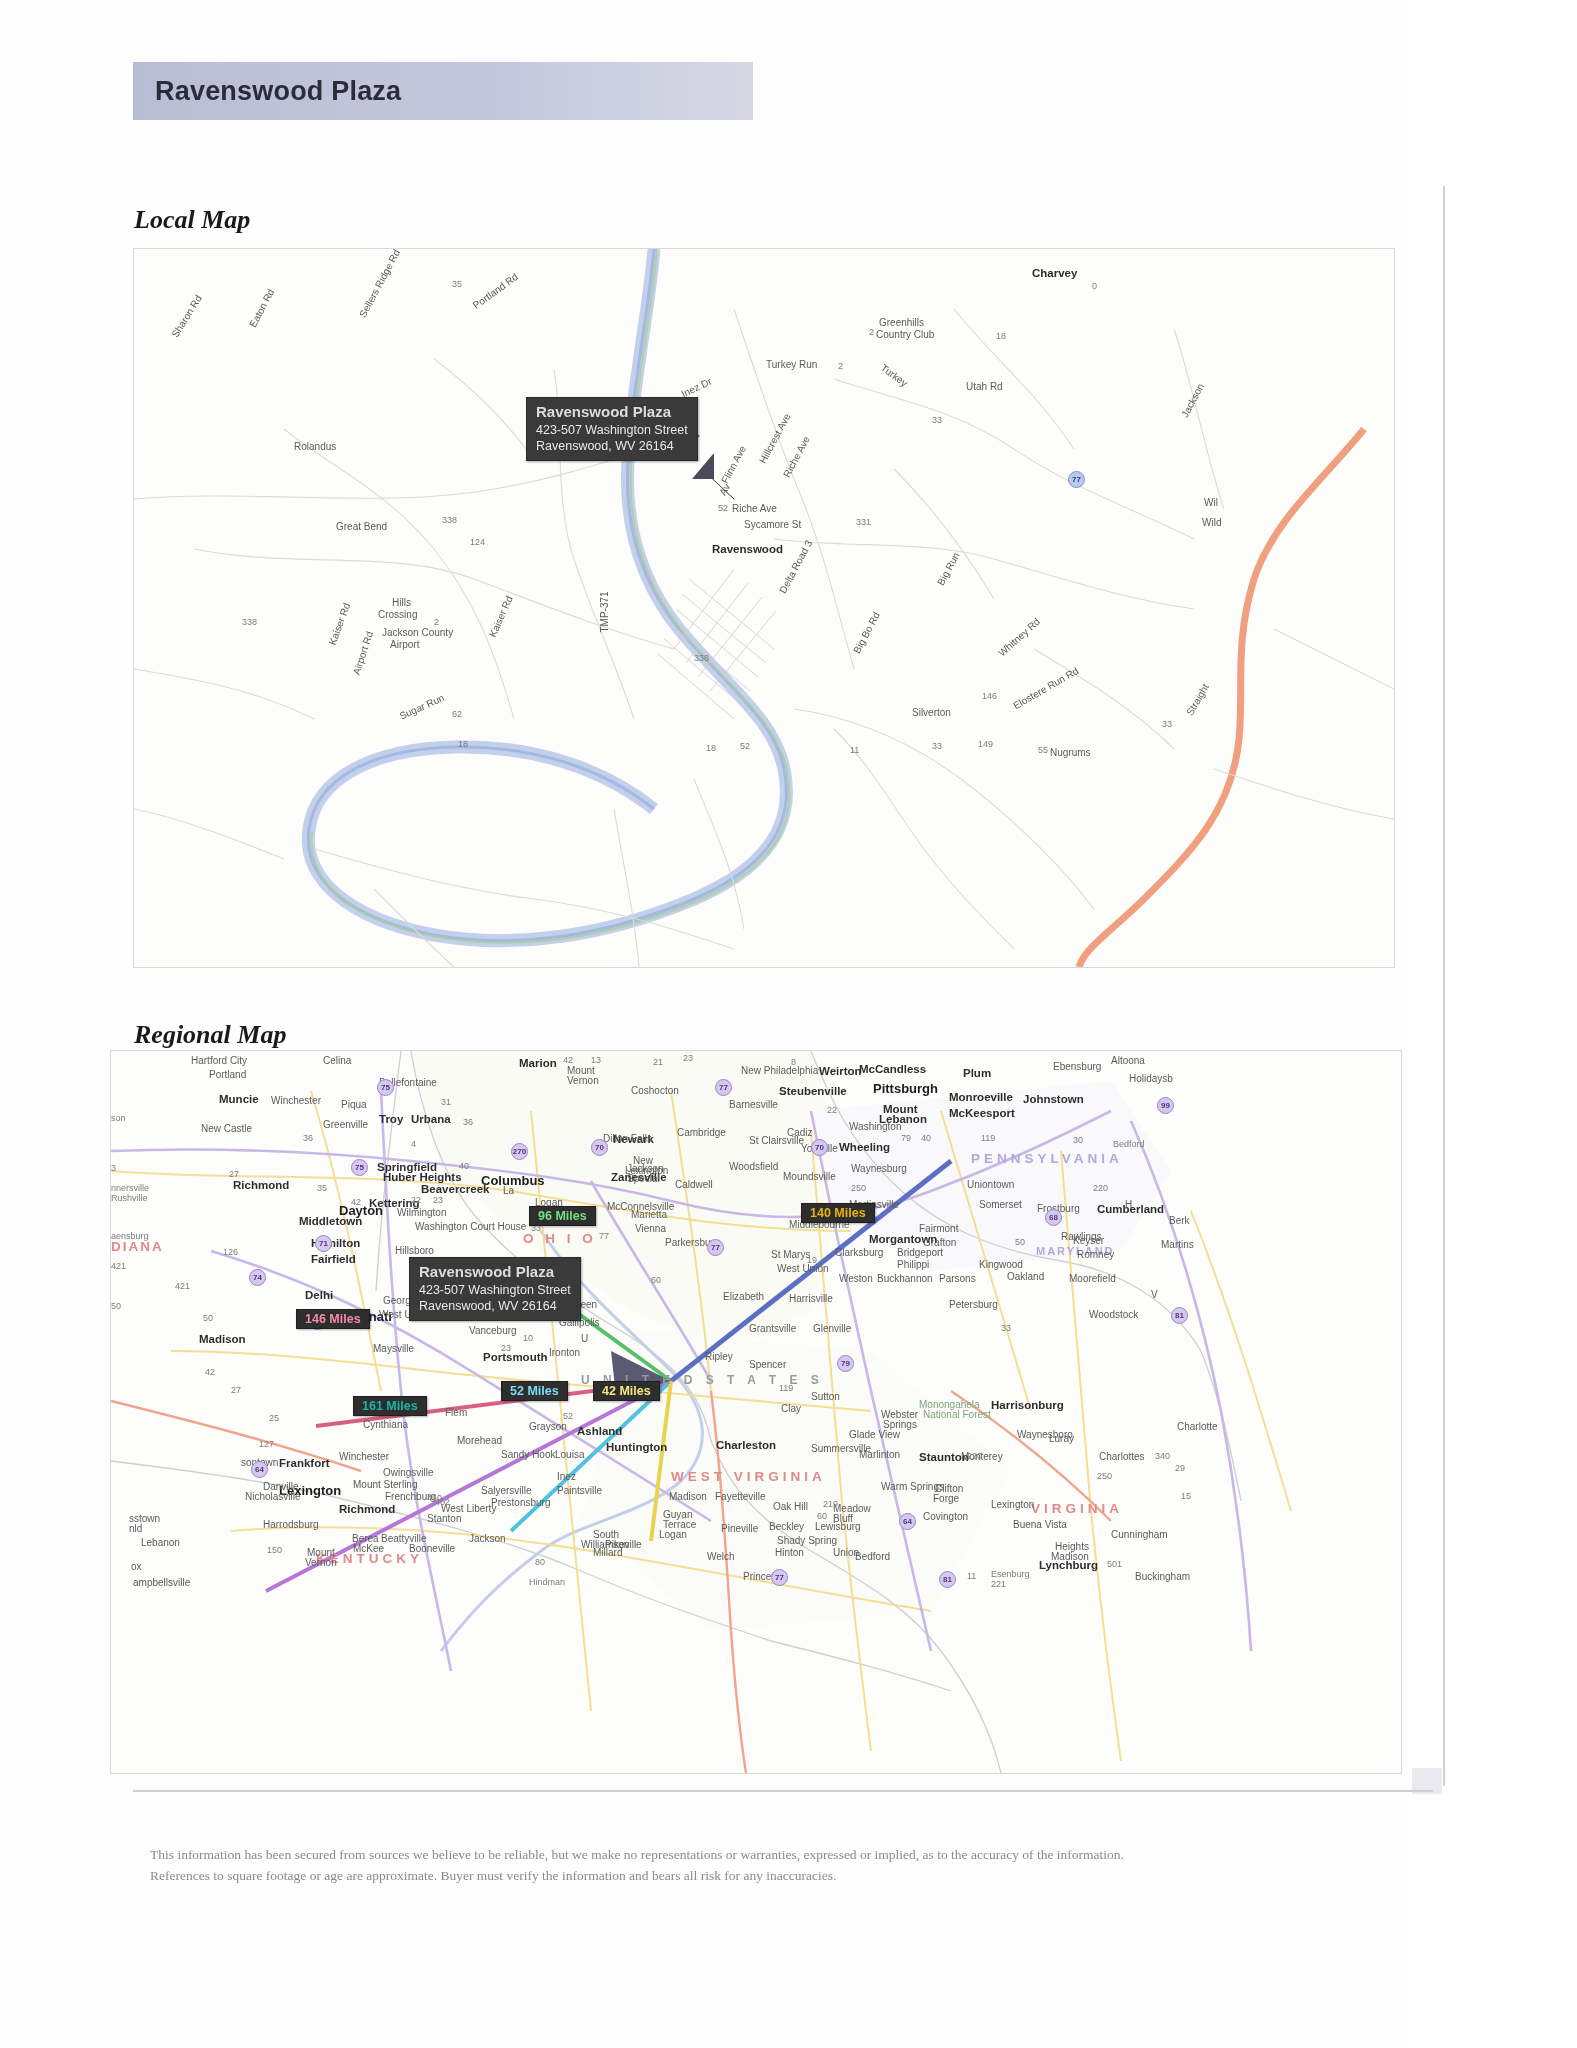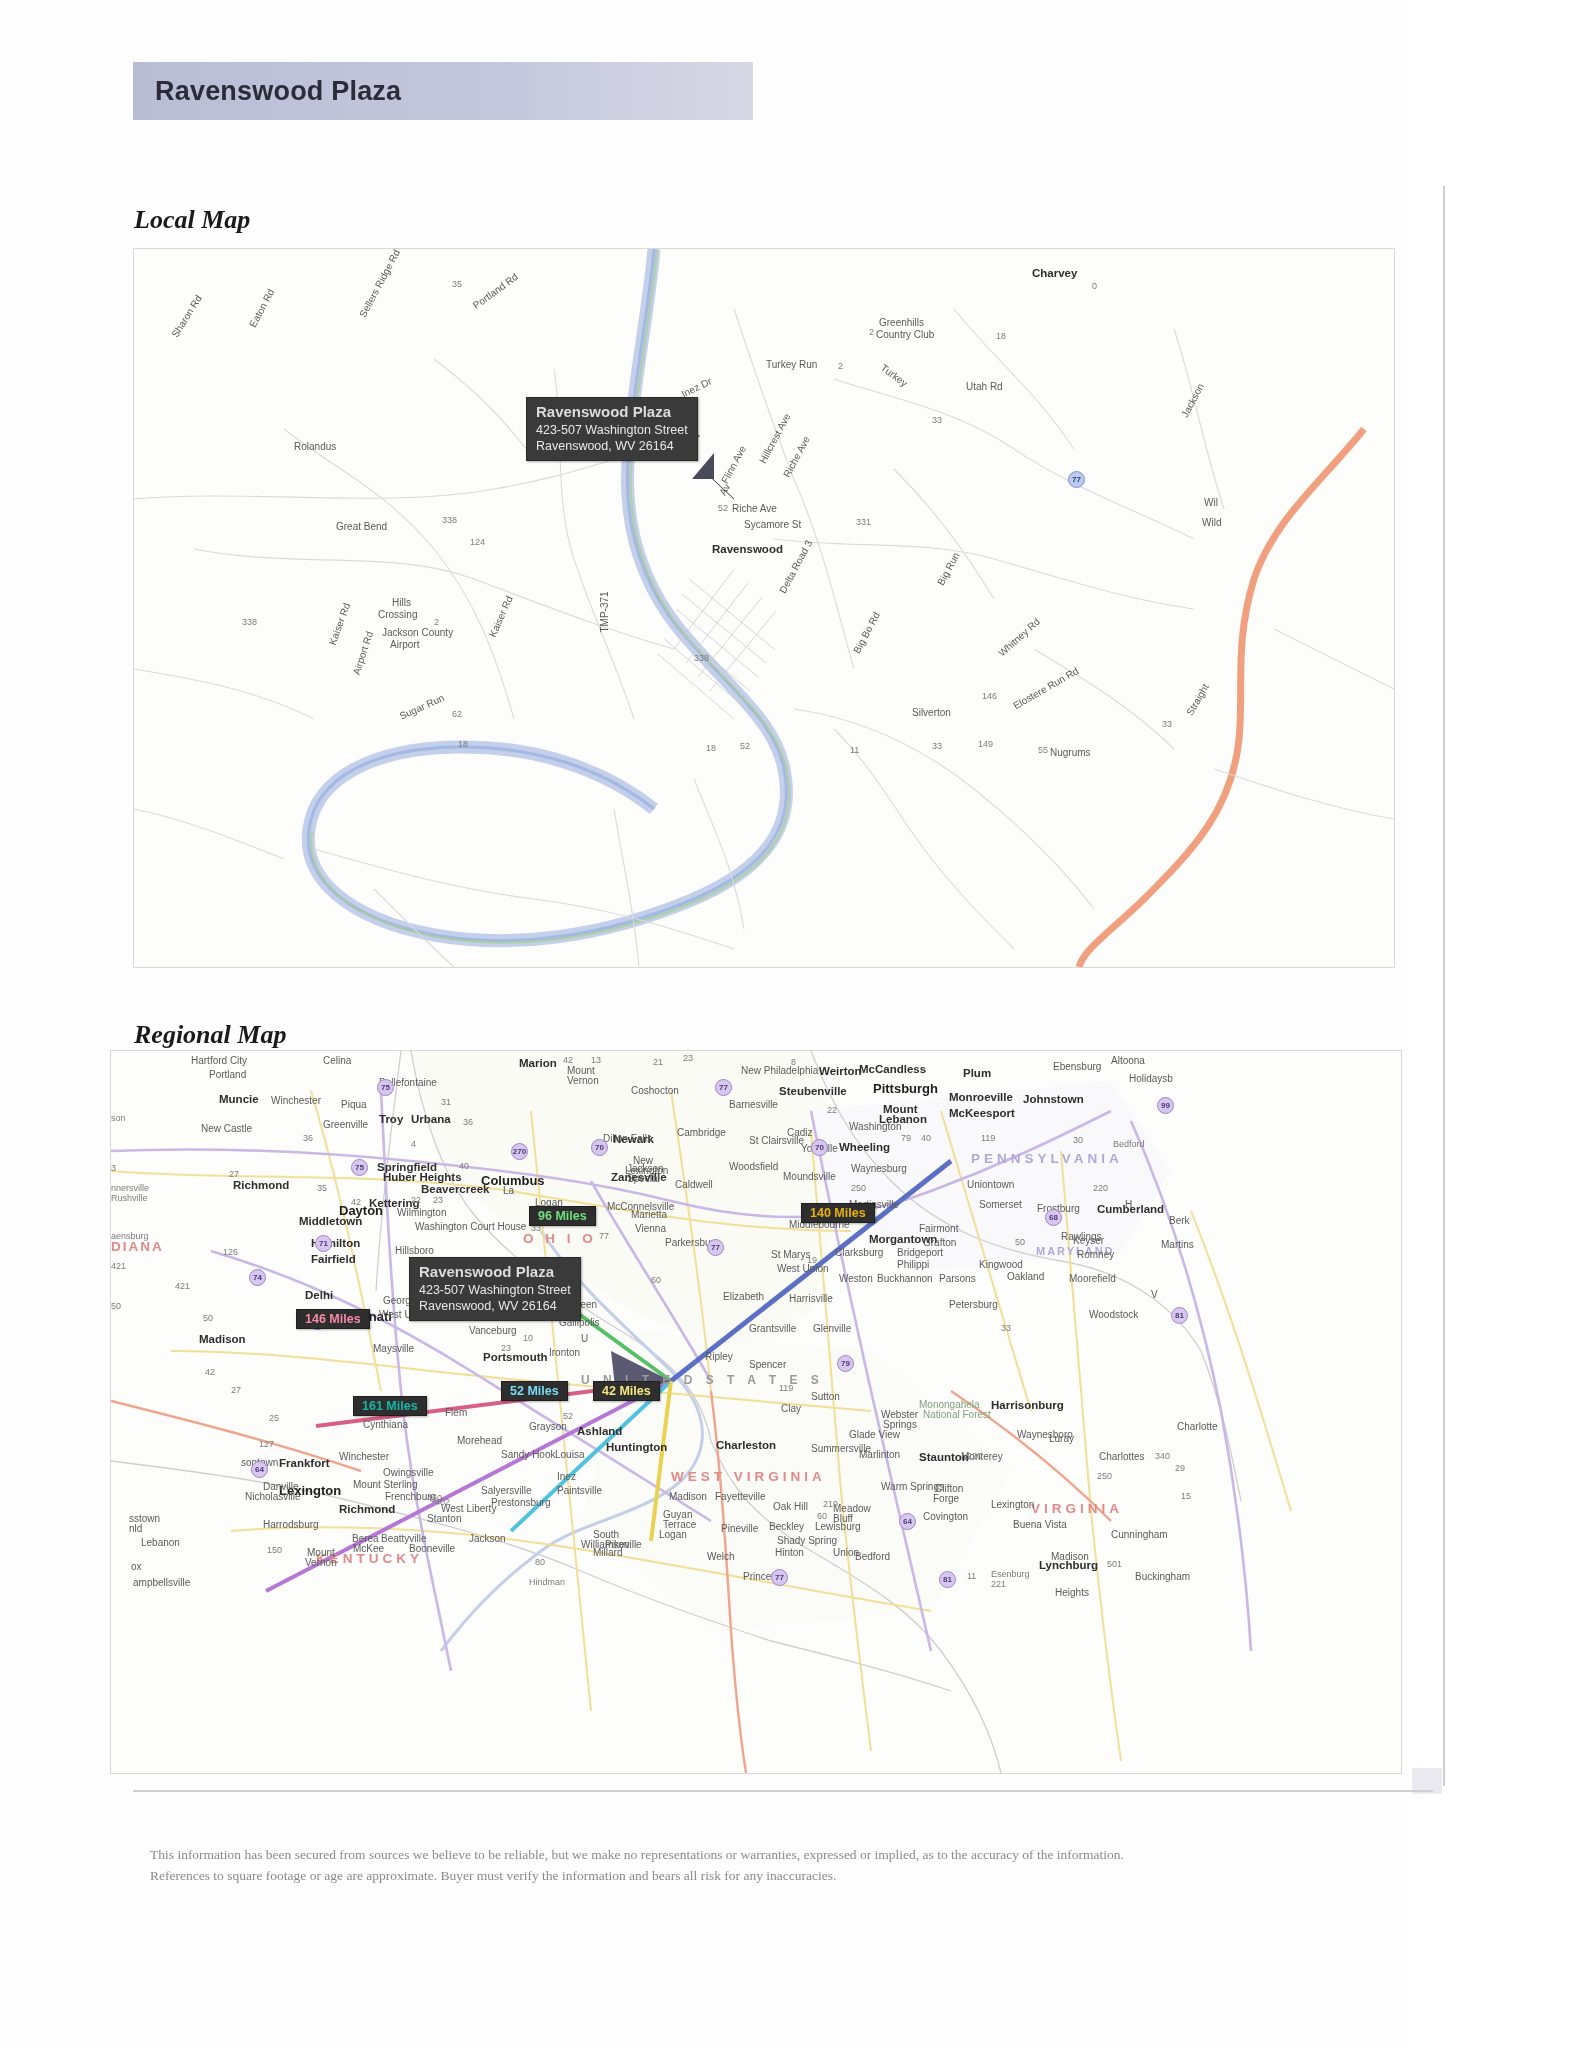--- a/index.html
+++ b/index.html
@@ -647,21 +647,21 @@
     <div class="mlabel" style="left:1000px; top:4px;">Altoona</div>
     <div class="mlabel" style="left:1018px; top:22px;">Holidaysb</div>
     <div class="mlabel" style="left:950px; top:180px;">Rawlings</div>
     <div class="mlabel" style="left:1050px; top:188px;">Martins</div>
     <div class="mlabel" style="left:1014px; top:148px;">H</div>
     <div class="mlabel" style="left:1058px; top:164px;">Berk</div>
     <div class="mlabel" style="left:1040px; top:238px;">V</div>
     <div class="mlabel" style="left:1000px; top:478px;">Cunningham</div>
     <div class="mlabel" style="left:1024px; top:520px;">Buckingham</div>
     <div class="mlabel" style="left:940px; top:500px;">Madison</div>
-    <div class="mlabel" style="left:944px; top:536px;">Heights</div>
+    <div class="mlabel" style="left:944px; top:490px;">Heights</div>
     <div class="mlabel" style="left:1066px; top:370px;">Charlotte</div>
     <div class="mlabel" style="left:906px; top:378px;">Waynesboro</div>
     <div class="mlabel road" style="left:452px; top:4px;">42</div>
     <div class="mlabel road" style="left:480px; top:4px;">13</div>
     <div class="mlabel road" style="left:542px; top:6px;">21</div>
     <div class="mlabel road" style="left:572px; top:2px;">23</div>
     <div class="mlabel road" style="left:680px; top:6px;">8</div>
     <div class="mlabel road" style="left:716px; top:54px;">22</div>
     <div class="mlabel road" style="left:790px; top:82px;">79</div>
     <div class="mlabel road" style="left:810px; top:82px;">40</div>

